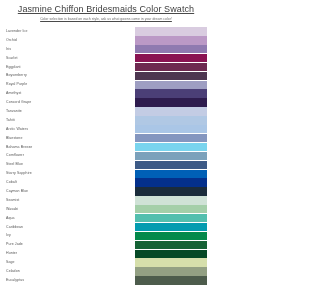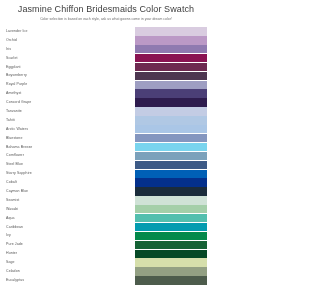--- a/index.html
+++ b/index.html
@@ -17,20 +17,21 @@
   .page {
     width: 212px;
     height: 300px;
     box-sizing: border-box;
     background: #ffffff;
     position: relative;
   }
   .header {
     text-align: center;
     padding-top: 4px;
+    text-decoration: underline;
   }
   .title {
     font-size: 9px;
     font-weight: 400;
     color: #3d3d3d;
     letter-spacing: 0.1px;
     line-height: 11px;
     margin: 0;
   }
   .subtitle {

